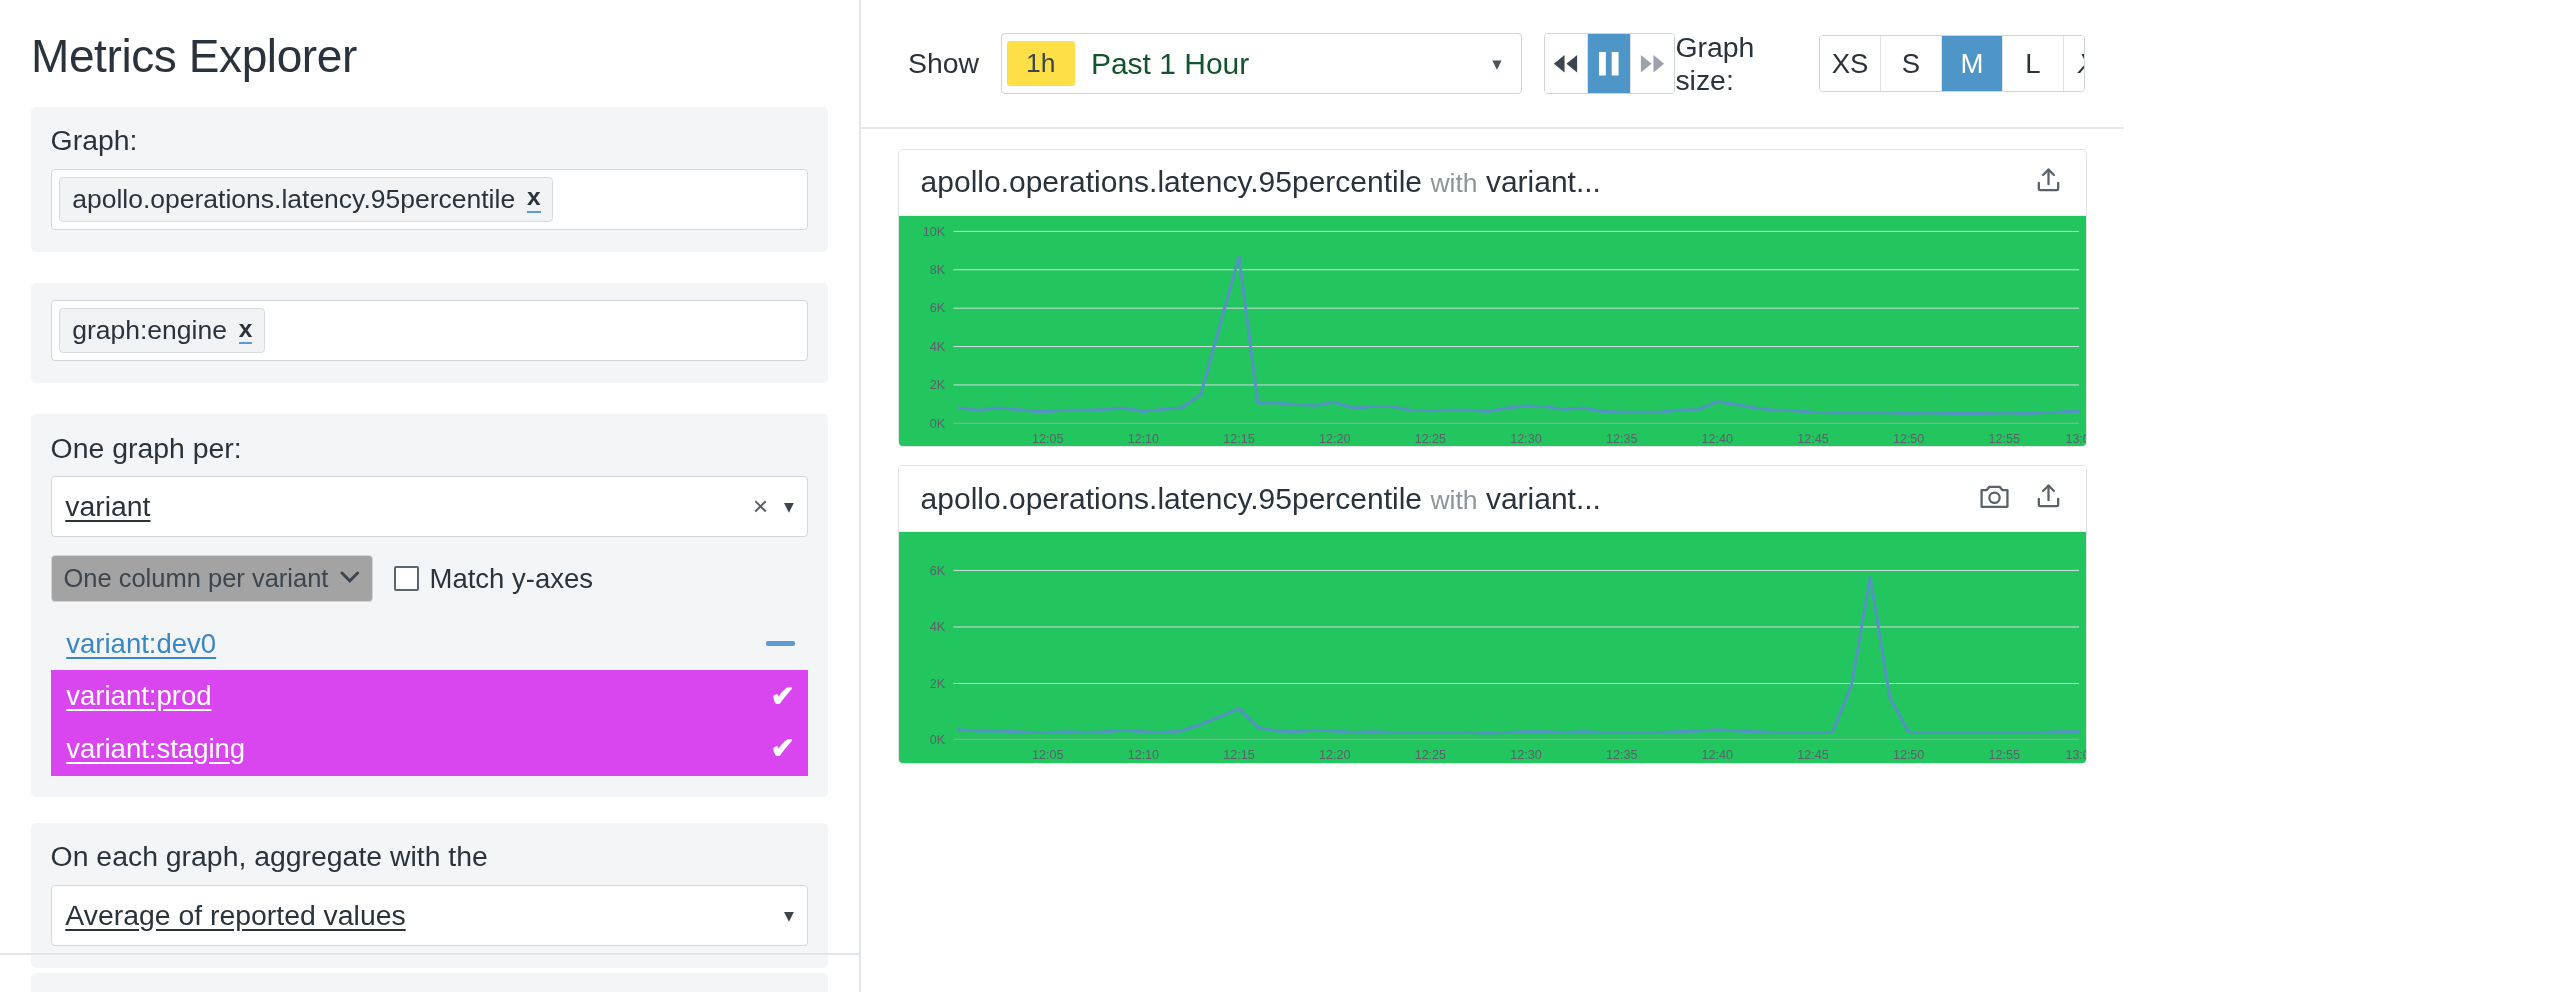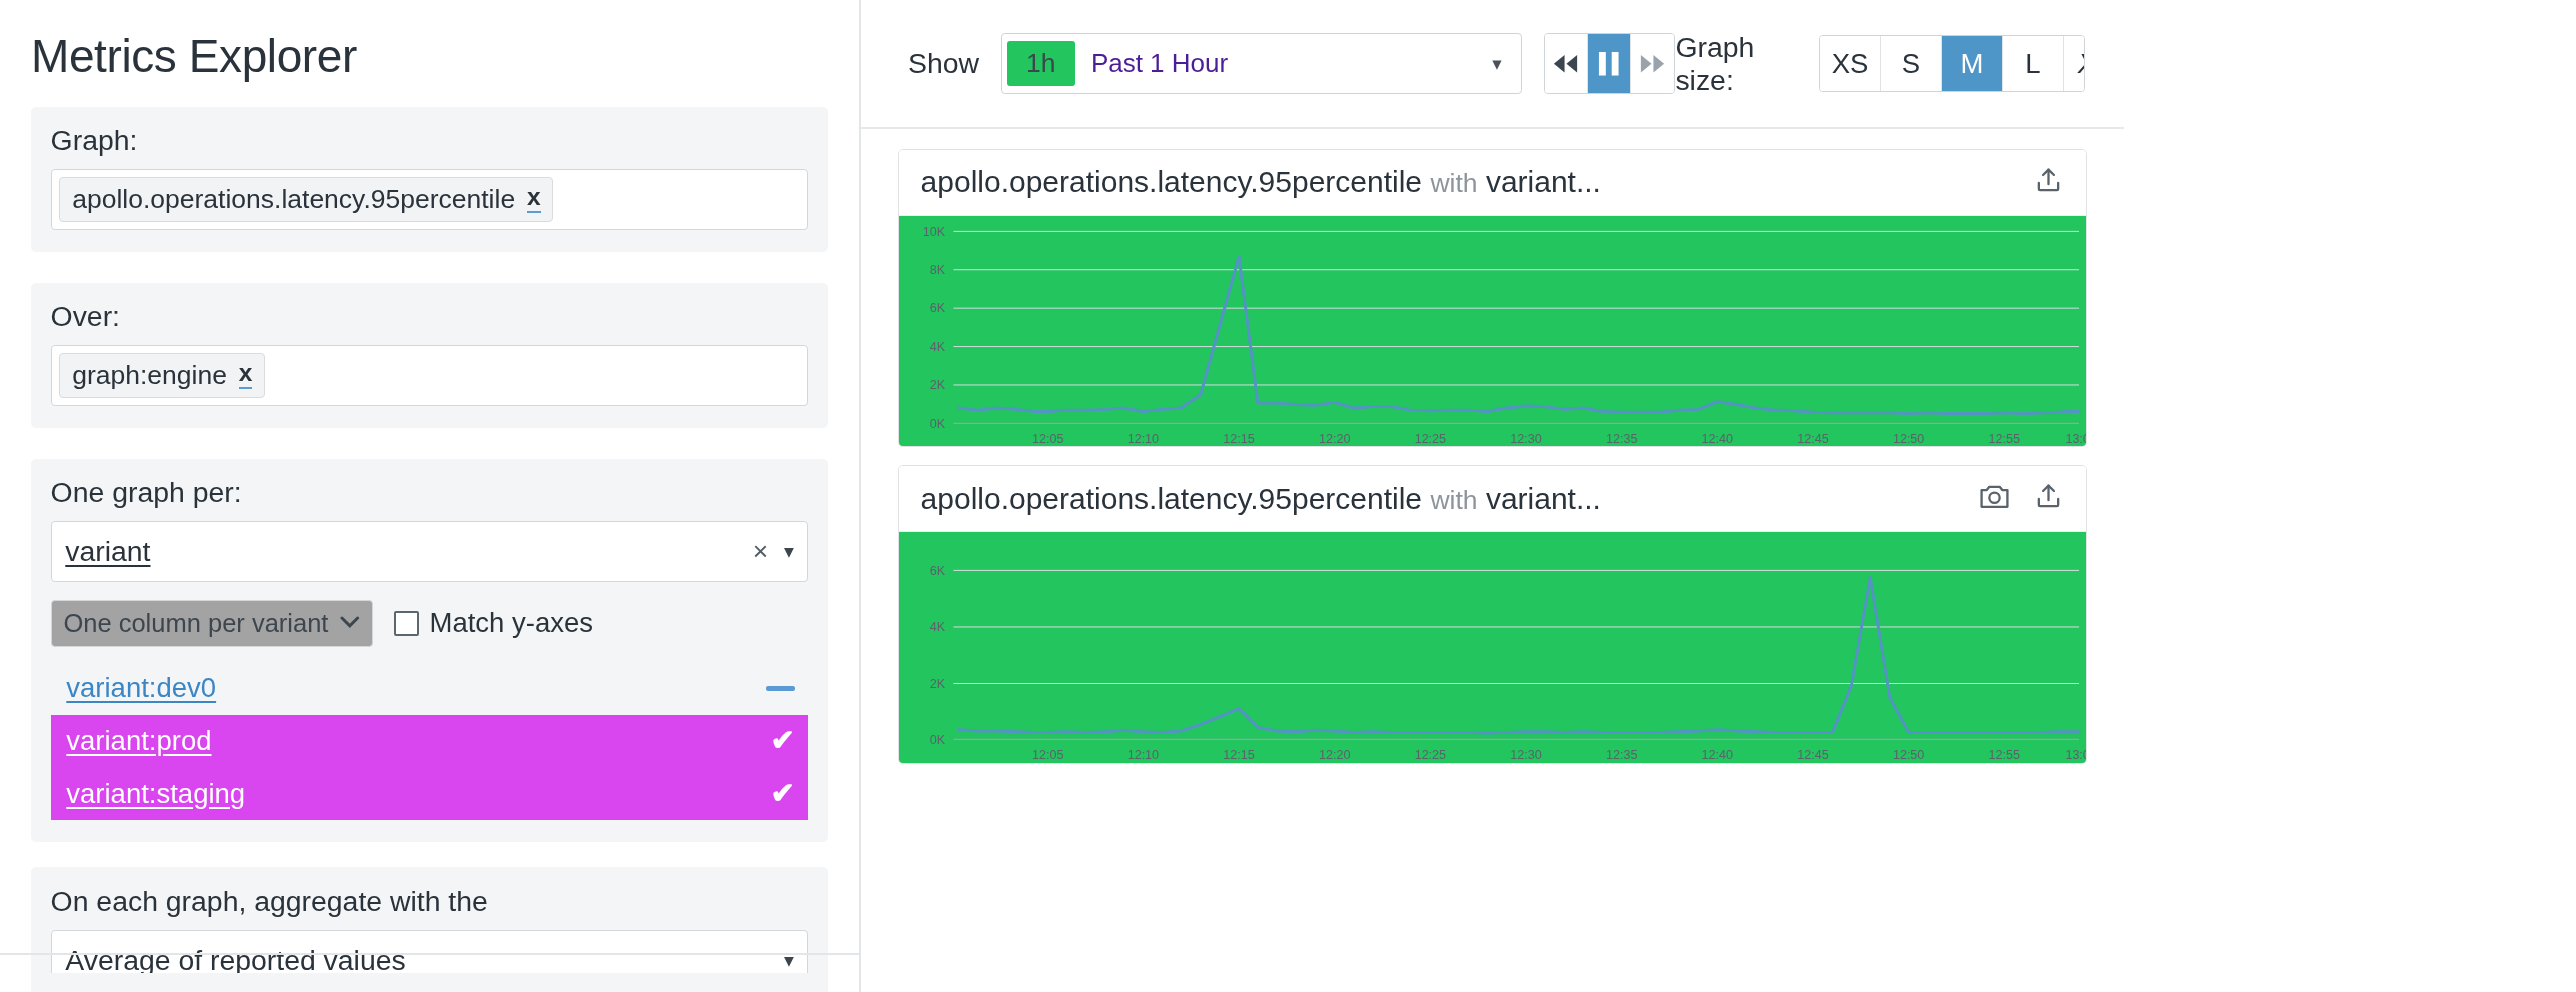--- a/index.html
+++ b/index.html
@@ -104,24 +104,24 @@
   .toolbar {
     height: 129px; display: flex; align-items: center;
     padding: 0 39px 0 47px; border-bottom: 2px solid #e6e8ea; gap: 0;
   }
   .show-label { font-size: 28.4px; color: #2a333b; margin-right: 21.6px; }
   .time-select {
     width: 731px; height: 61px; border: 1px solid #cfd4d8; border-radius: 3.9px;
     background: #fff; display: flex; align-items: center; padding: 0 3.9px 0 4.9px;
   }
   .time-badge {
-    background: #22c55e; border-radius: 2.9px; font-size: 26.5px; color: #3d464e;
+    background: #fde047; border-radius: 2.9px; font-size: 26.5px; color: #3d464e;
     padding: 6.9px 19.6px; margin-right: 15.7px;
   }
-  .time-text { font-size: 26px; color: #4c1d95; }
+  .time-text { font-size: 30px; color: #14532d; }
   .time-caret { margin-left: auto; margin-right: 15.7px; font-size: 18.6px; color: #4a535b; }
 
   .transport {
     display: flex; margin-left: 21.6px;
     border: 1px solid #cfd4d8; border-radius: 3.9px; overflow: hidden; height: 61px;
   }
   .tbtn {
     width: 61px; display: flex; align-items: center; justify-content: center;
     background: #fff; border-right: 1px solid #dfe3e6; cursor: pointer;
   }
@@ -171,21 +171,20 @@
       <div class="field-label">Graph:</div>
       <div class="token-input">
         <span class="chip">
           <span>apollo.operations.latency.95percentile</span>
           <span class="chip-x">x</span>
         </span>
       </div>
     </div>
 
     <div class="field-group">
-      <div class="field-label">Over:</div>
       <div class="token-input">
         <span class="chip">
           <span>graph:engine</span>
           <span class="chip-x">x</span>
         </span>
       </div>
     </div>
 
     <div class="field-group tight">
       <div class="field-label">One graph per:</div>

